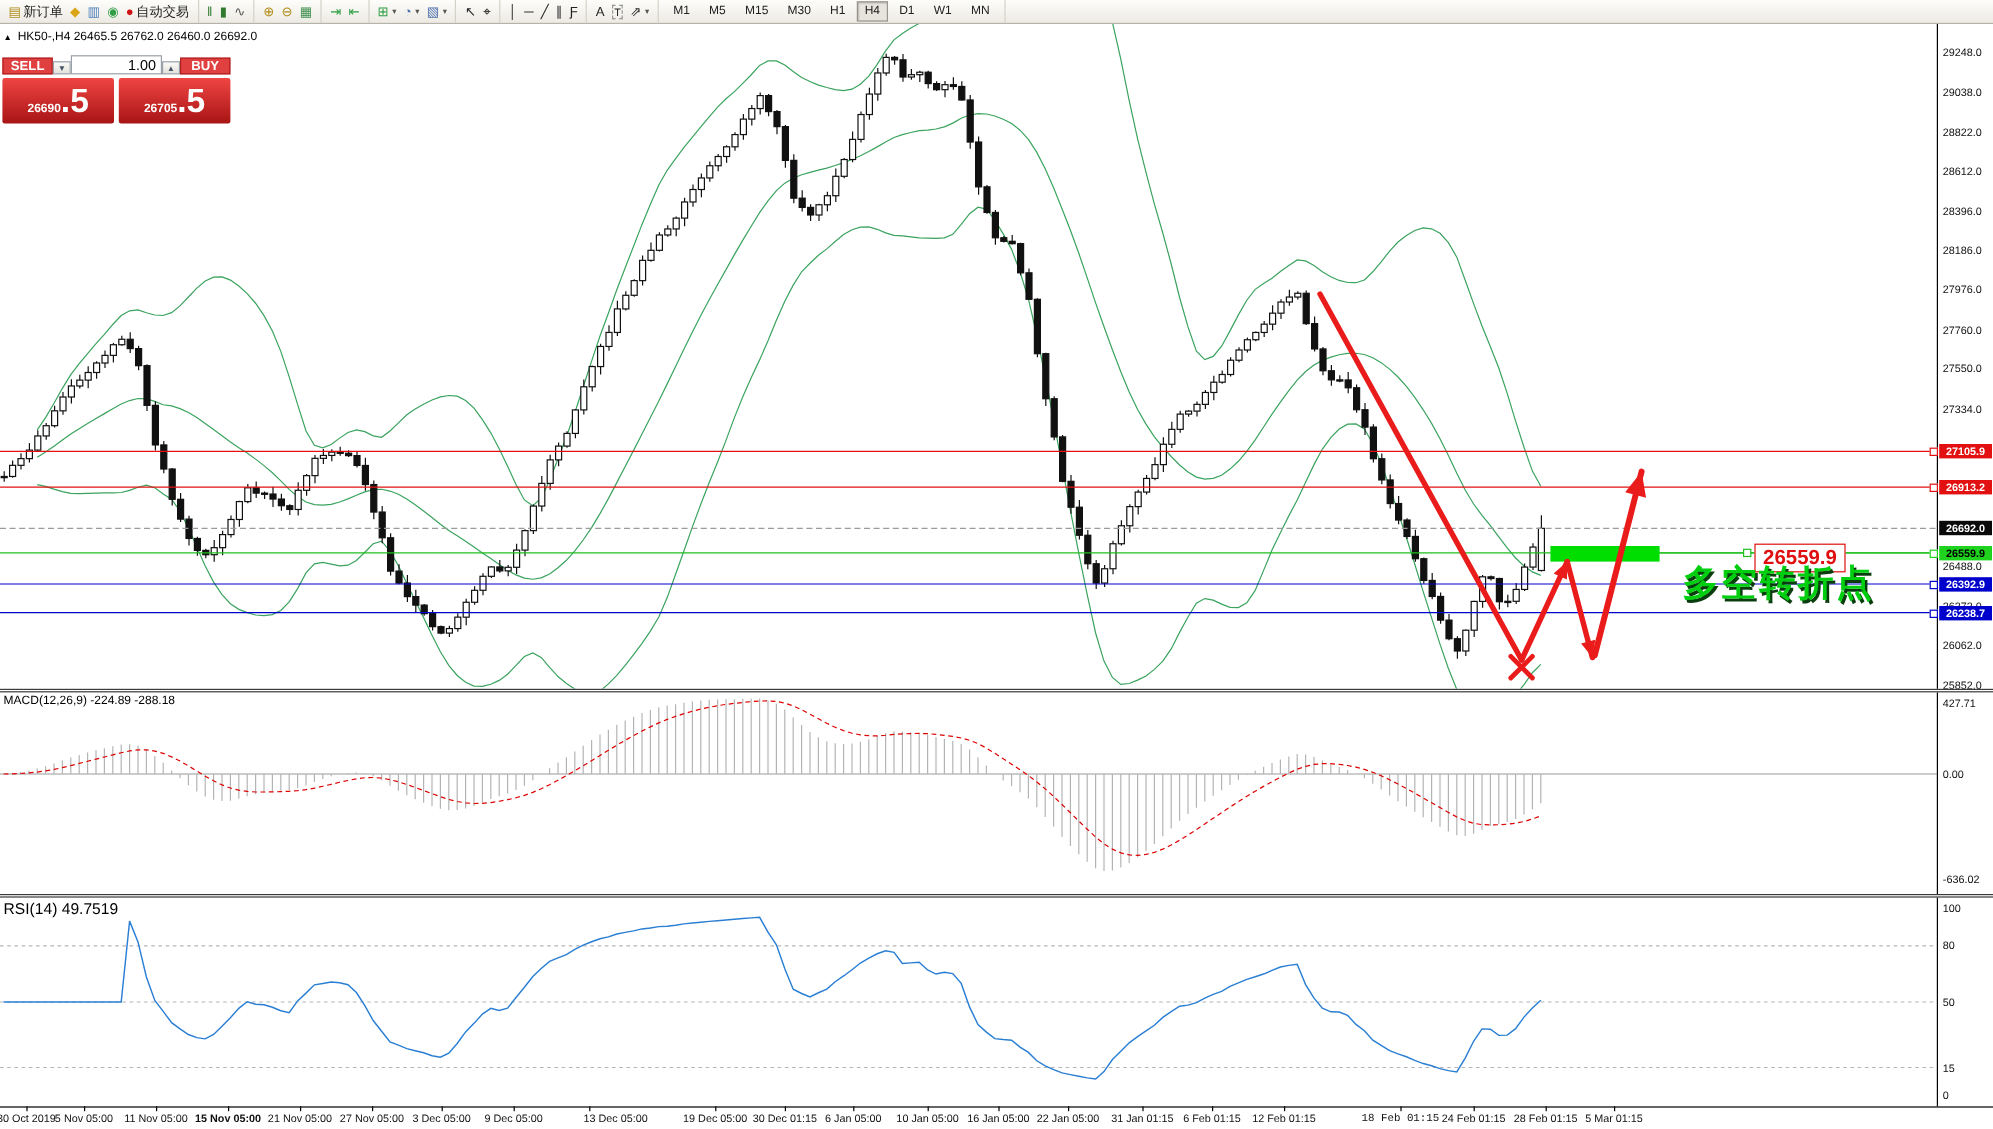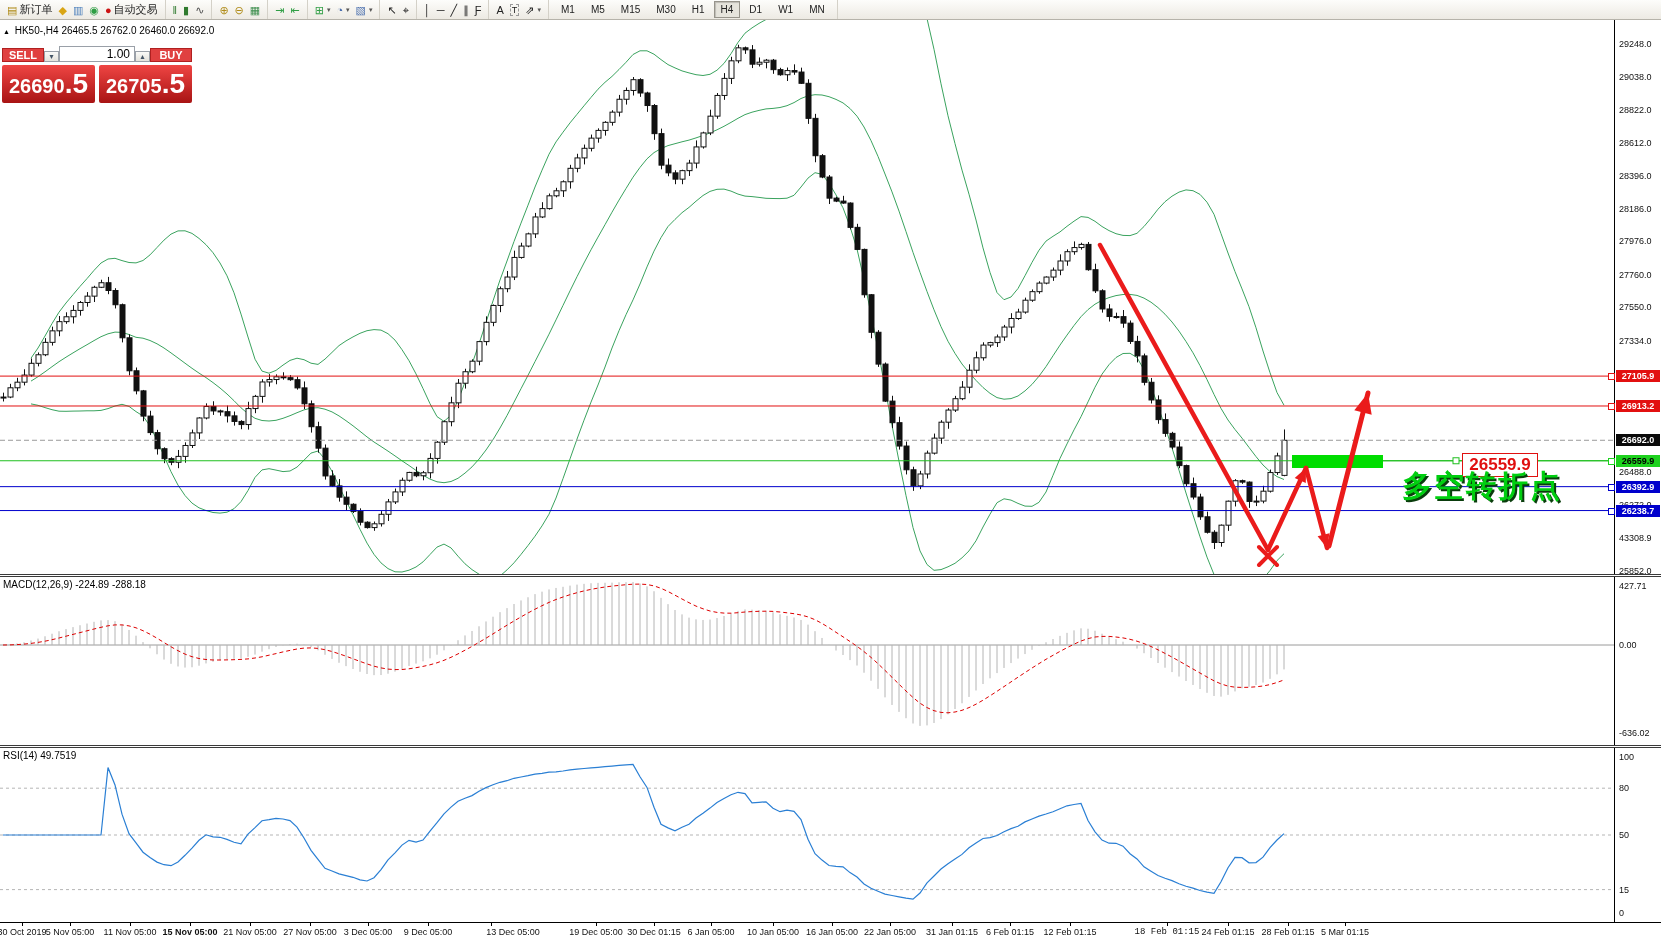--- a/index.html
+++ b/index.html
@@ -24,21 +24,21 @@
     border-top:1px solid #3a3a3a;border-bottom:1px solid #3a3a3a;box-sizing:border-box;z-index:20;}
   #axis-line{position:absolute;left:1614px;top:20px;width:1px;height:902px;background:#000;z-index:15;}
   svg{position:absolute;left:0;background:transparent;}
   #main-svg{top:20px;z-index:5;}
   #macd-svg{top:577px;z-index:5;}
   #rsi-svg{top:748px;z-index:5;}
 
   #symline{position:absolute;left:3px;top:25px;font-size:10px;color:#000;z-index:12;white-space:nowrap;}
   #symline .mk{font-size:7px;margin-right:2px;}
   #macd-label{position:absolute;left:3px;top:579px;font-size:10px;color:#000;z-index:12;}
-  #rsi-label{position:absolute;left:3px;top:750px;font-size:10px;color:#000;z-index:12;}
+  #rsi-label{position:absolute;left:3px;top:750px;font-size:13px;color:#000;z-index:12;}
 
   .axlabel{position:absolute;left:1619px;font-size:9px;color:#111;white-space:nowrap;z-index:16;}
   .chip{position:absolute;left:1616px;width:44px;height:12px;font-size:9px;font-weight:bold;
     text-align:center;line-height:12px;z-index:17;}
   .chip-sq{position:absolute;left:1608px;width:5px;height:5px;background:#fff;z-index:17;}
   .tlabel{position:absolute;top:927px;font-size:9px;color:#111;transform:translateX(-50%);white-space:nowrap;z-index:16;}
   .ttick{position:absolute;top:922px;width:1px;height:4px;background:#000;z-index:16;}
   #time-strip{position:absolute;left:0;top:922px;width:1661px;height:19px;border-top:1px solid #000;background:#fff;z-index:10;}
 
   
@@ -46,21 +46,21 @@
   #ocp .row1{display:flex;align-items:flex-end;height:20px;}
   .oc-sell,.oc-buy{width:45px;background:#e04040;color:#fff;font-size:11px;font-weight:bold;
     display:flex;align-items:center;justify-content:center;border:1px solid #b02020;box-sizing:border-box;}
   .oc-step{width:16px;background:linear-gradient(#fafaf8,#e4e2db);border:1px solid #9aa0a8;
     display:flex;align-items:center;justify-content:center;font-size:8px;color:#456;box-sizing:border-box;}
   #volume-input{width:76px;border:1px solid #9aa0a8;font-size:12px;text-align:right;padding:0 4px;
     box-sizing:border-box;font-family:"Liberation Sans",sans-serif;}
   #ocp .row2{display:flex;gap:4px;margin-top:3px;height:38px;}
   .oc-price{flex:1;background:linear-gradient(#ef4543,#a81414);border-radius:2px;color:#fff;
     display:flex;align-items:baseline;justify-content:center;padding-top:2px;}
-  .px-int{font-size:20px;font-weight:bold;line-height:34px;}
+  .px-int{font-size:10px;font-weight:bold;line-height:34px;}
   .px-frac{font-size:28px;font-weight:bold;line-height:34px;}
 
   
   #price-tag{position:absolute;left:1462px;top:453px;width:74px;height:22px;border:1px solid #e01010;
     background:#fff;color:#e01010;font-size:17px;font-weight:bold;text-align:center;line-height:22px;z-index:18;}
   #cn-note{position:absolute;left:1402px;top:466px;font-size:30px;font-weight:bold;color:#00cf10;
     text-shadow:2px 2px 0 #0a3d0d;letter-spacing:2px;z-index:18;white-space:nowrap;}
 </style>
 </head>
 <body>
@@ -811,21 +811,21 @@
     <div class="axlabel" style="top: 105.047px;">28822.0</div>
     <div class="axlabel" style="top: 137.605px;">28612.0</div>
     <div class="axlabel" style="top: 171.093px;">28396.0</div>
     <div class="axlabel" style="top: 203.651px;">28186.0</div>
     <div class="axlabel" style="top: 236.209px;">27976.0</div>
     <div class="axlabel" style="top: 269.698px;">27760.0</div>
     <div class="axlabel" style="top: 302.256px;">27550.0</div>
     <div class="axlabel" style="top: 335.744px;">27334.0</div>
     <div class="axlabel" style="top: 466.907px;">26488.0</div>
     <div class="axlabel" style="top: 500.395px;">26272.0</div>
-    <div class="axlabel" style="top: 532.953px;">43308.9</div>
+    <div class="axlabel" style="top: 532.953px;">26062.0</div>
     <div class="axlabel" style="top: 565.512px;">25852.0</div>
     <div class="chip-sq" style="top: 373.109px; border: 1px solid rgb(226, 16, 16);"></div>
     <div class="chip" style="top: 370.109px; background: rgb(226, 16, 16); color: rgb(255, 255, 255);">27105.9</div>
     <div class="chip-sq" style="top: 402.984px; border: 1px solid rgb(226, 16, 16);"></div>
     <div class="chip" style="top: 399.984px; background: rgb(226, 16, 16); color: rgb(255, 255, 255);">26913.2</div>
     <div class="chip" style="top: 434.279px; background: rgb(10, 10, 10); color: rgb(255, 255, 255);">26692.0</div>
     <div class="chip-sq" style="top: 457.76px; border: 1px solid rgb(30, 210, 30);"></div>
     <div class="chip" style="top: 454.76px; background: rgb(30, 210, 30); color: rgb(0, 0, 0);">26559.9</div>
     <div class="chip-sq" style="top: 483.651px; border: 1px solid rgb(0, 0, 204);"></div>
     <div class="chip" style="top: 480.651px; background: rgb(0, 0, 204); color: rgb(255, 255, 255);">26392.9</div>

